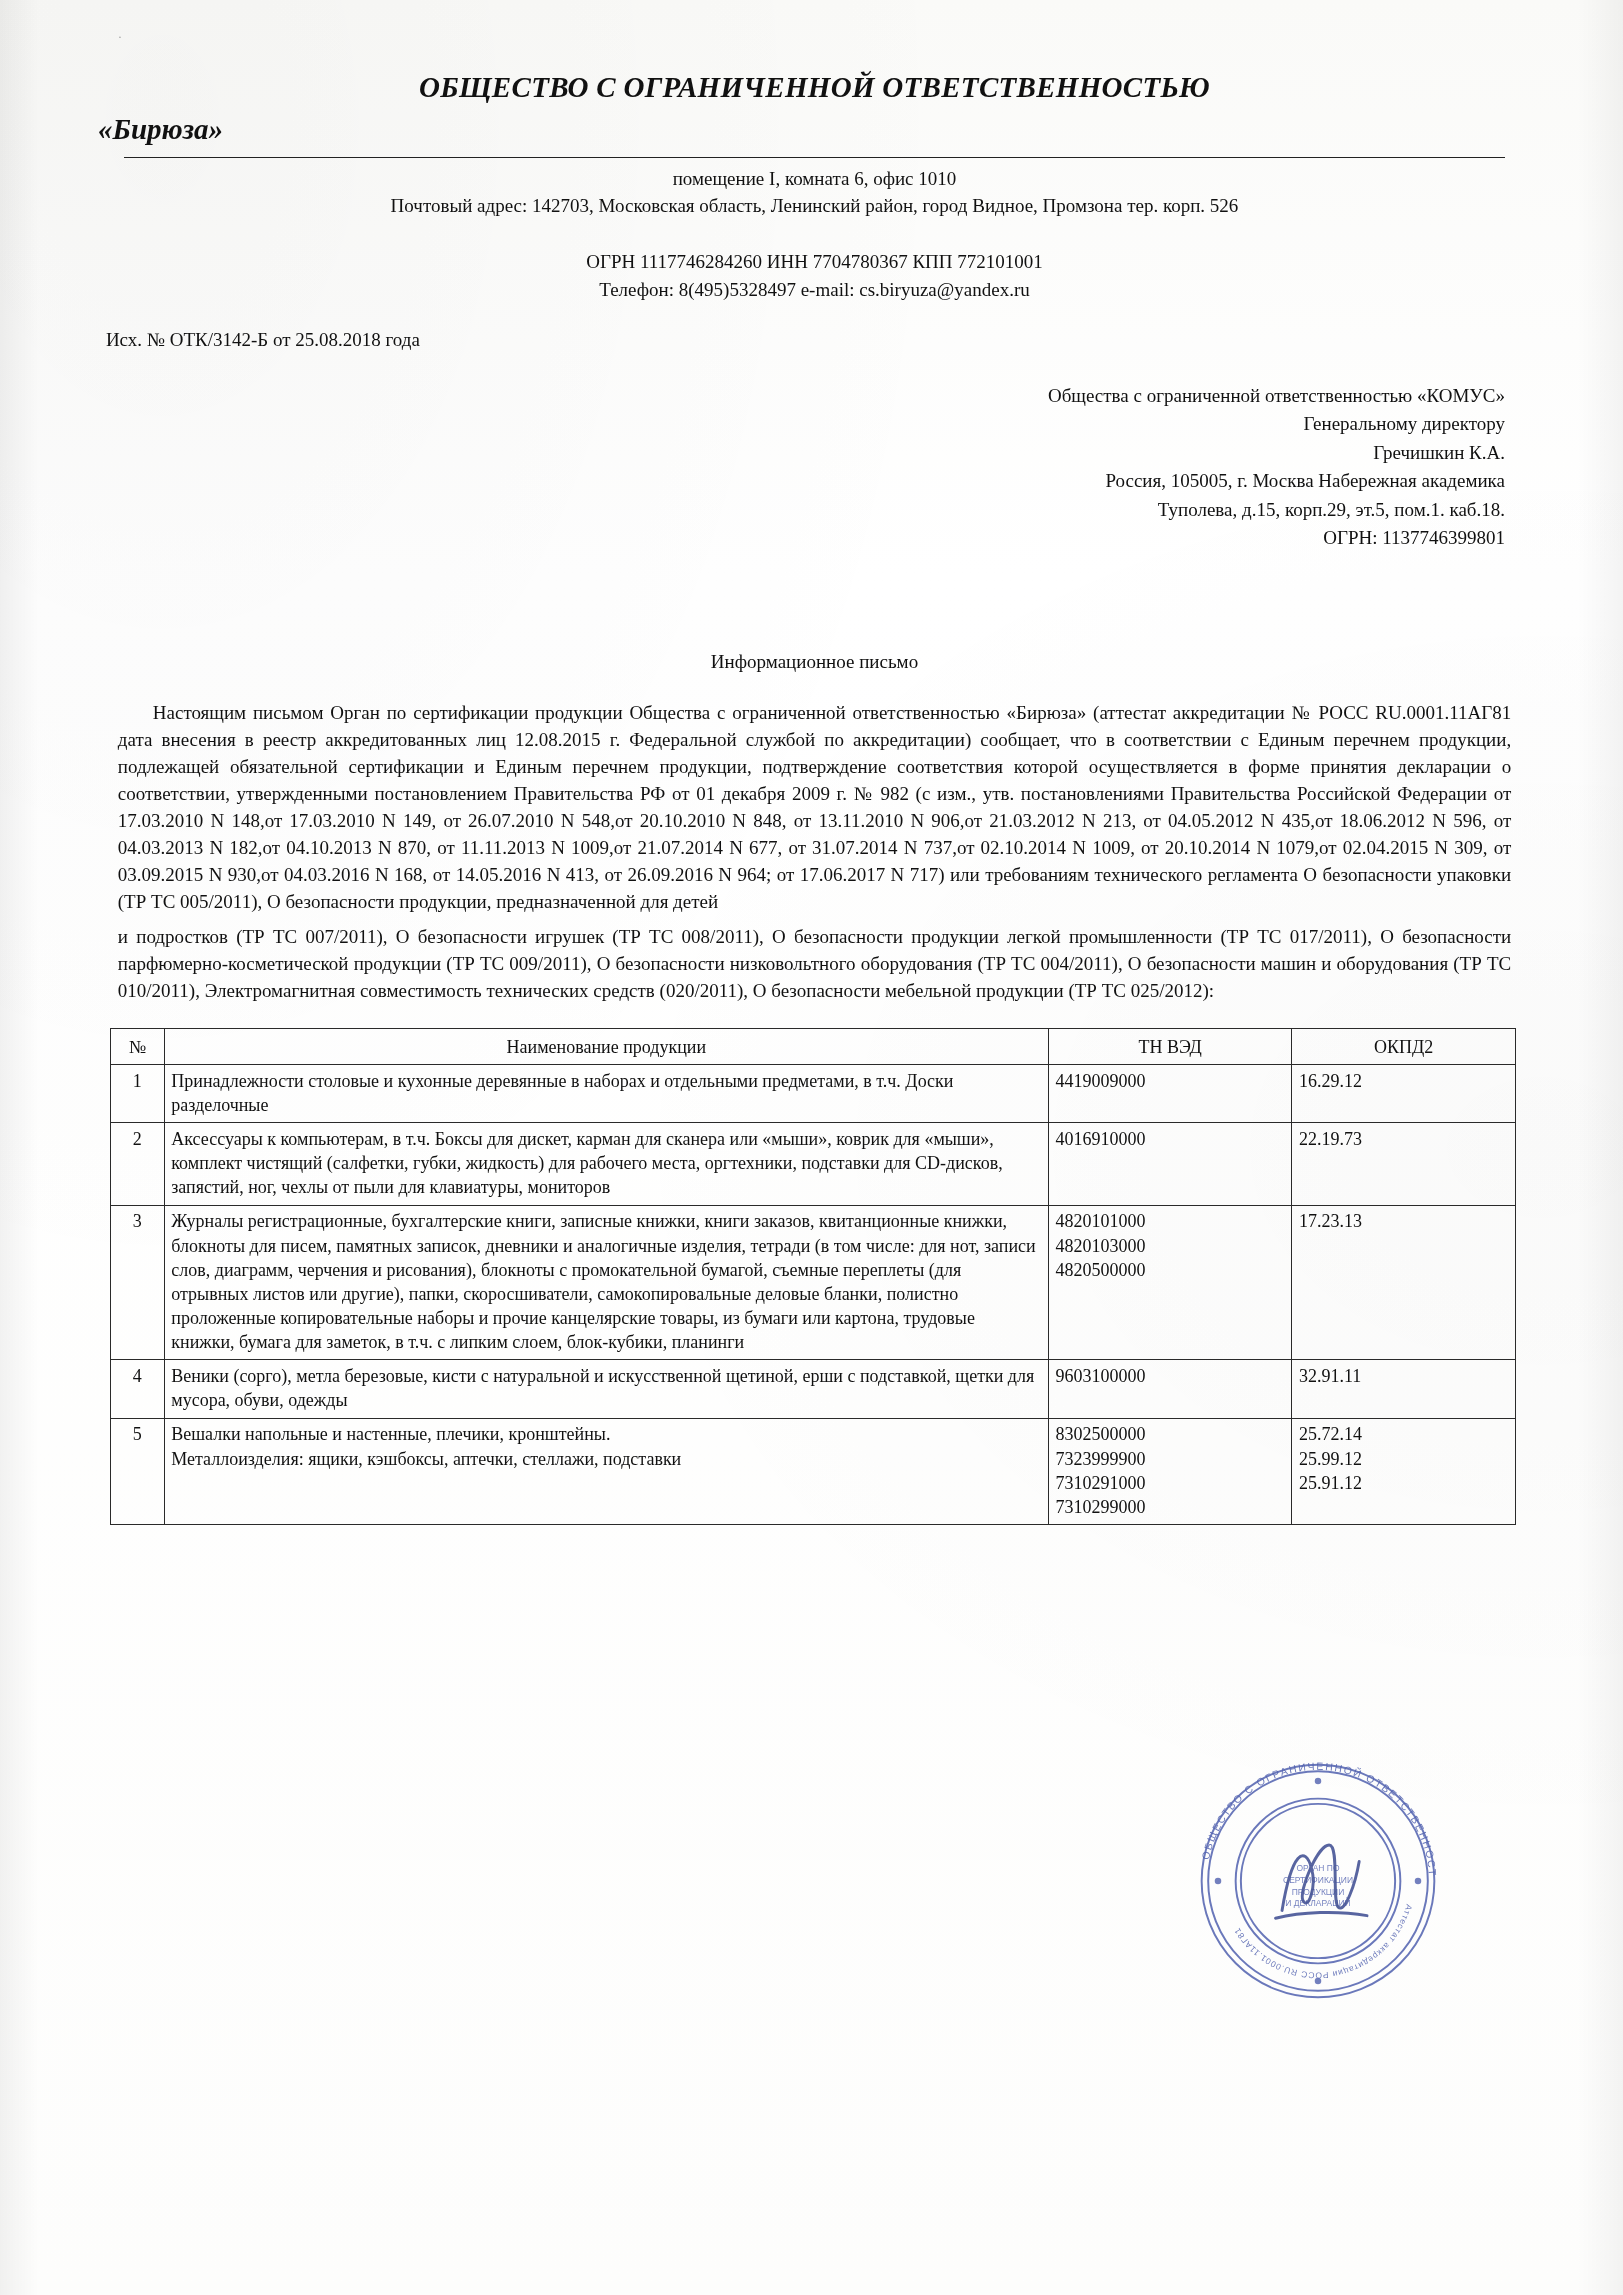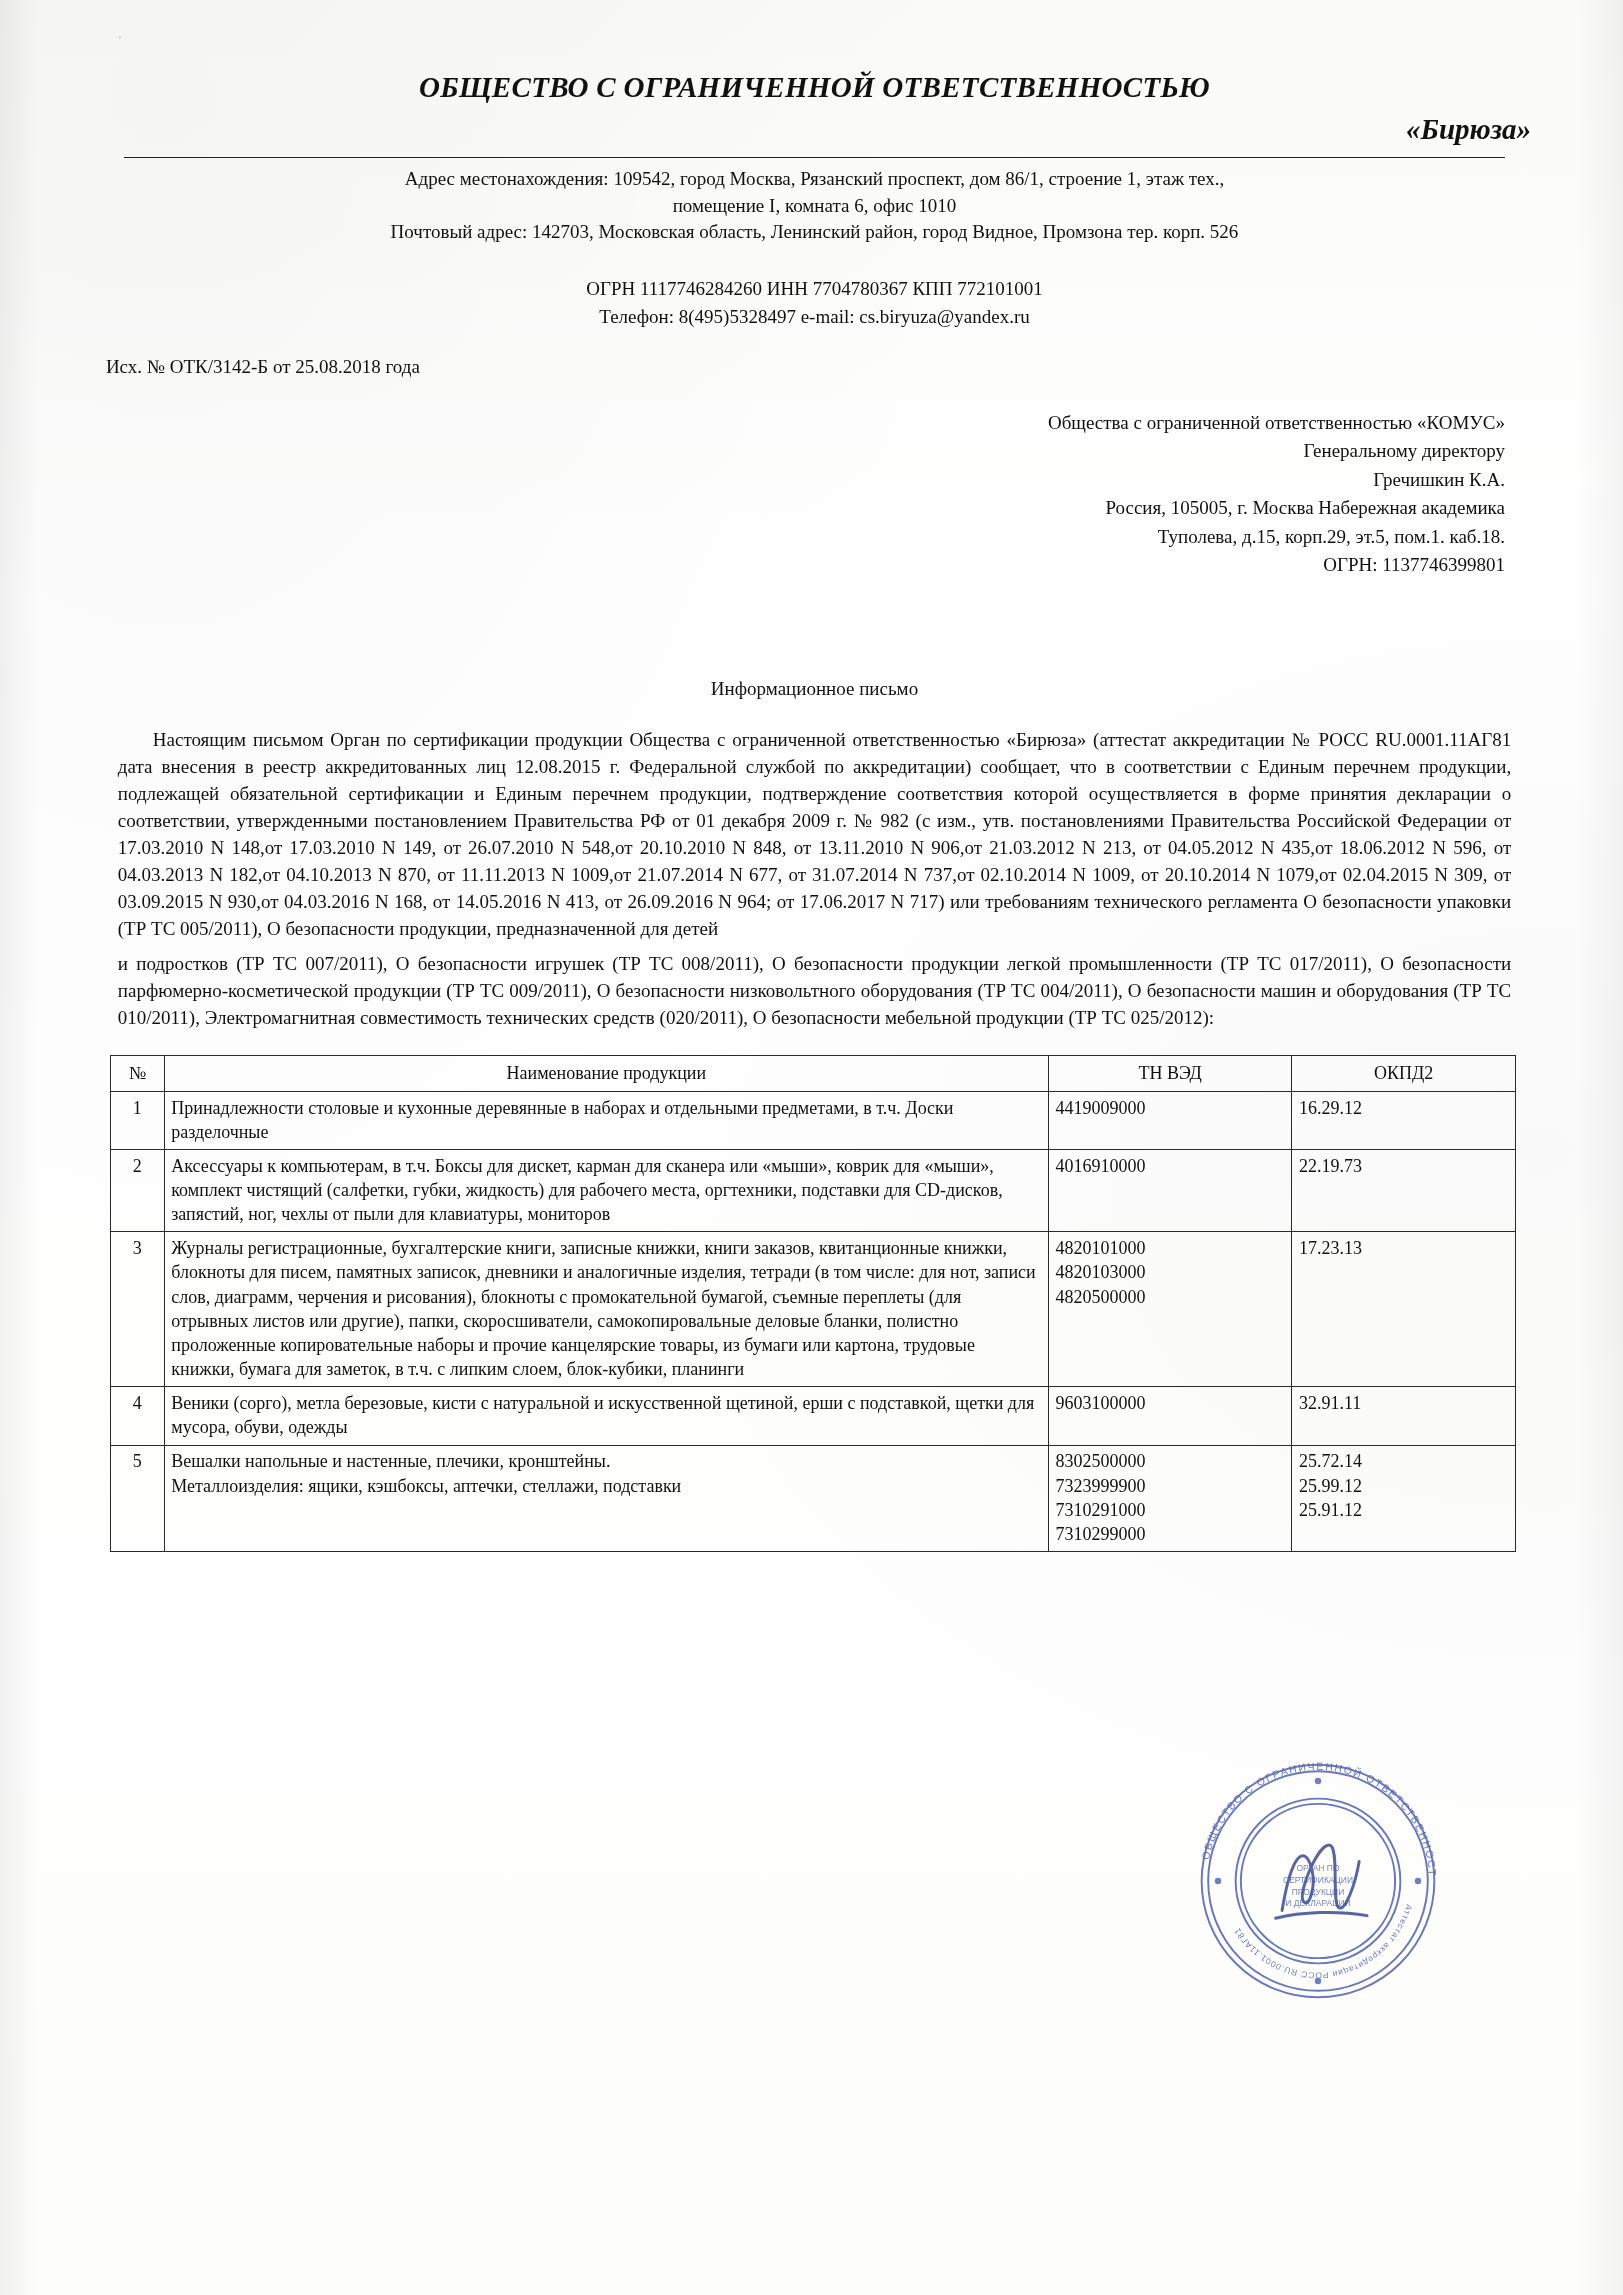--- a/index.html
+++ b/index.html
@@ -42,21 +42,21 @@
   .org-title {
     text-align: center;
     font-weight: bold;
     font-style: italic;
     font-size: 29px;
     letter-spacing: 0.3px;
     margin-top: 69px;
     line-height: 1.25;
   }
   .org-name {
-    text-align: right;
+    text-align: left;
     font-weight: bold;
     font-style: italic;
     font-size: 29px;
     margin-top: 7.9px;
   }
   .hdr-rule {
     border-bottom: 1.3px solid #222;
     margin: 10.5px 26px 0 26px;
   }
   .addr-block {
@@ -175,21 +175,20 @@
   <div class="edge-shadow-left"></div>
   <div class="edge-shadow-right"></div>
 
   <div class="content">
 
     <div class="org-title">ОБЩЕСТВО С ОГРАНИЧЕННОЙ ОТВЕТСТВЕННОСТЬЮ</div>
     <div class="org-name">«Бирюза»</div>
     <div class="hdr-rule"></div>
 
     <div class="addr-block">
-      <div>Адрес местонахождения: 109542, город Москва, Рязанский проспект, дом 86/1, строение 1, этаж тех.,</div>
       <div>помещение I, комната 6, офис 1010</div>
       <div>Почтовый адрес: 142703, Московская область, Ленинский район, город Видное, Промзона тер. корп. 526</div>
     </div>
 
     <div class="reg-block">
       <div>ОГРН 1117746284260 ИНН 7704780367 КПП 772101001</div>
       <div>Телефон: 8(495)5328497 e-mail: cs.biryuza@yandex.ru</div>
     </div>
 
     <div class="outgoing">Исх. № ОТК/3142-Б от 25.08.2018 года</div>

